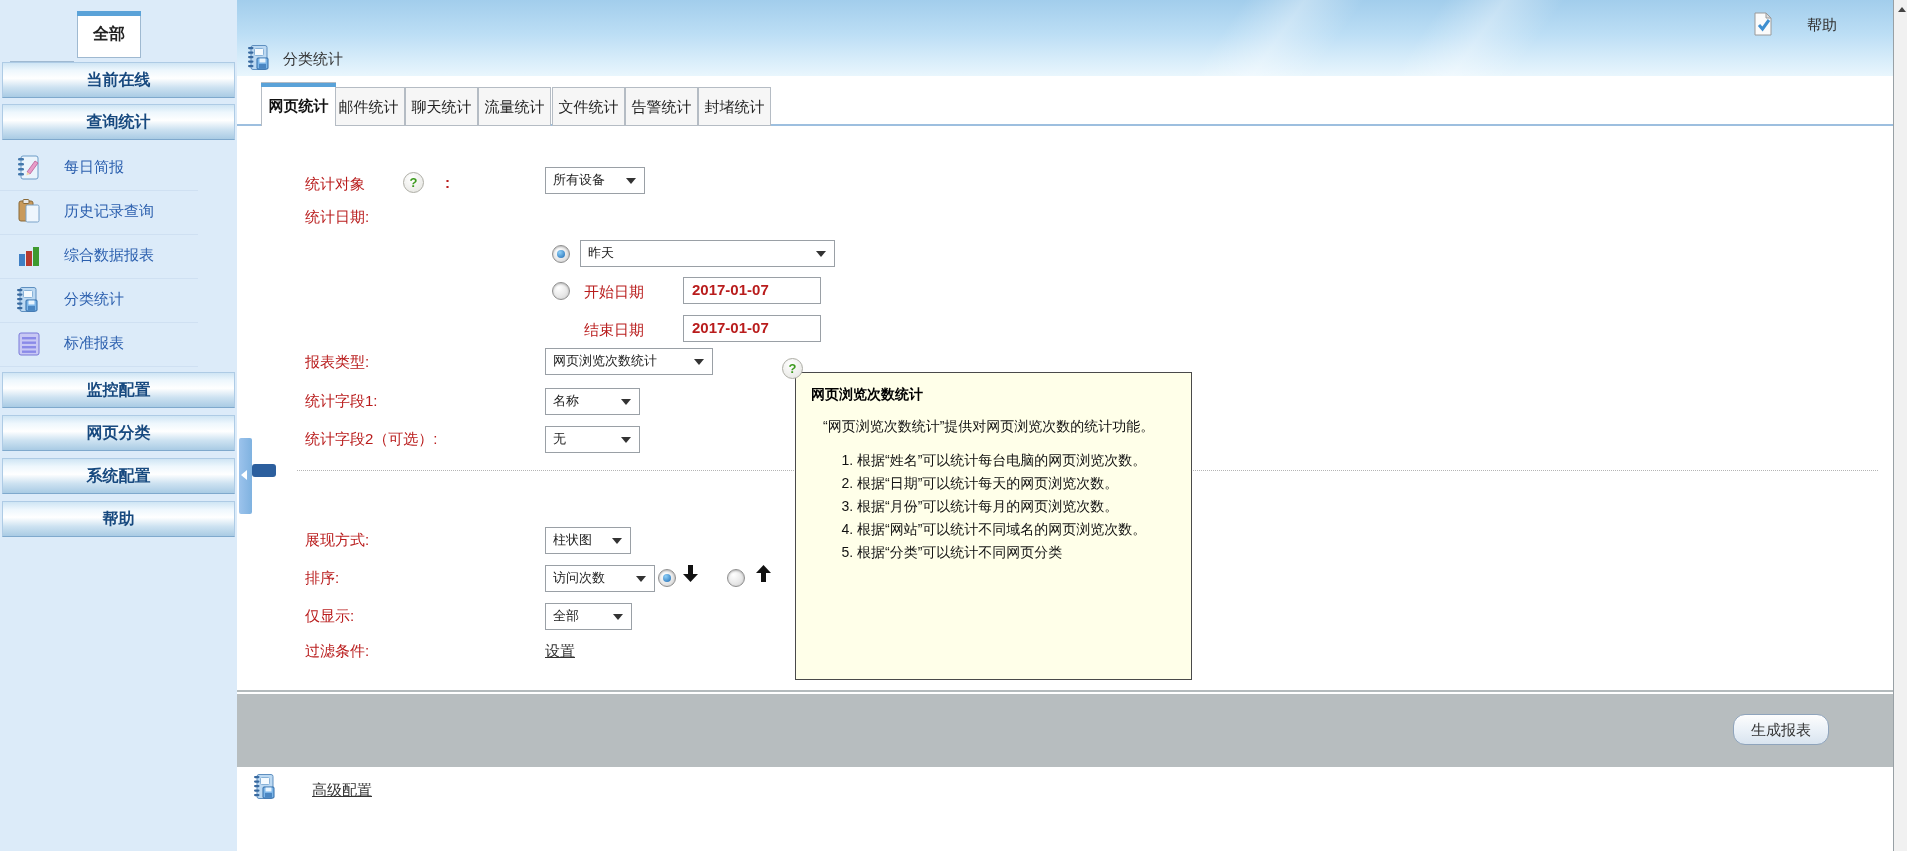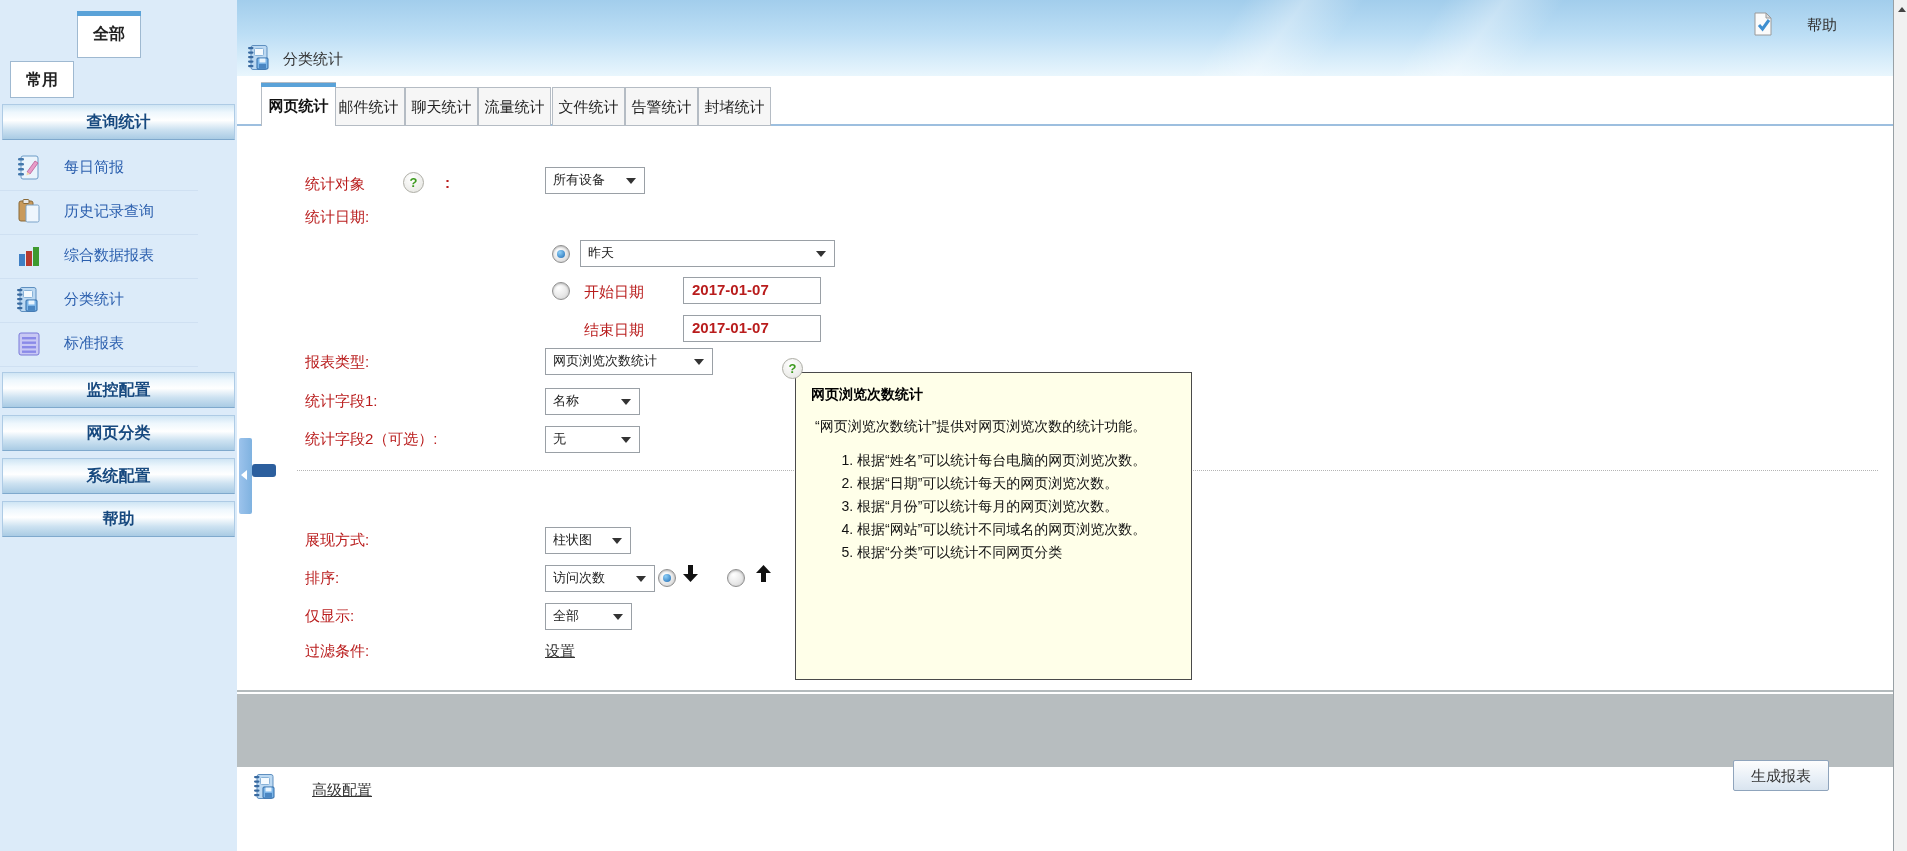--- a/index.html
+++ b/index.html
@@ -65,30 +65,30 @@
          line-height:19px;font-size:13px;font-weight:bold;color:#3d9a1e;cursor:pointer;}
   #dotted-div{position:absolute;left:60px;top:470px;width:1581px;height:0;
               border-top:1px dotted #b5b5b5;}
   .sort-arrow{position:absolute;width:17px;height:19px;}
   #filter-link,#adv-link{font-size:15px;color:#333;text-decoration:underline;cursor:pointer;}
   
   #tooltip{position:absolute;left:558px;top:372px;width:397px;height:308px;z-index:10;
            background:#ffffe9;border:1px solid #4a4a4a;box-sizing:border-box;
            padding:13px 15px;overflow:hidden;}
   #tooltip .tt-title{font-size:14px;font-weight:bold;color:#000;margin:0 0 12px 0;}
-  #tooltip .tt-intro{font-size:14px;color:#111;line-height:1.5;margin:4px;}
+  #tooltip .tt-intro{font-size:14px;color:#111;line-height:1.5;margin:12px;}
   #tooltip ol{margin:14px 0 0 0;padding-left:46px;}
   #tooltip li{font-size:14px;color:#111;line-height:1.35;margin-bottom:4px;}
   #q2{z-index:11;}
   
   #footer-bar{position:absolute;left:0;top:690px;width:1656px;height:77px;
               background:linear-gradient(180deg,#b3babc 0,#b3babc 2px,#ffffff 2px,#ffffff 4px,#b7bdbf 4px);}
   #gen-btn{position:absolute;left:1496px;top:24px;width:94px;height:29px;line-height:29px;
            text-align:center;font-size:15px;color:#333;cursor:pointer;border:1px solid #8fa4bc;
-           background:linear-gradient(180deg,#fdfdfd 0%,#e9f0f7 55%,#d9e4ef 100%);border-radius:2px;margin-top:46px;}
+           background:linear-gradient(180deg,#fdfdfd 0%,#e9f0f7 55%,#d9e4ef 100%);border-radius:12px;}
   #adv-icon{position:absolute;left:16px;top:773px;width:22px;height:28px;}
   #adv-link{position:absolute;left:75px;top:781px;}
   
   #vscroll{position:absolute;left:1893px;top:0;width:14px;height:851px;background:#f1f1f1;
            border-left:1px solid #98a0a5;box-sizing:border-box;}
   #vscroll .up{position:absolute;left:4px;top:7px;width:0;height:0;
                border-left:4px solid transparent;border-right:4px solid transparent;
                border-bottom:5px solid #444;}
 </style>
 </head>
@@ -98,20 +98,21 @@
 
   <div id="sidebar">
     <div id="tab-common" class="side-tab">
       <span>常用</span>
     </div>
     <div id="tab-all" class="side-tab">
       <span class="topbar"></span>
       <span>全部</span>
     </div>
 
+    <div class="sec" style="top:62px"><span>当前在线</span></div>
     <div class="sec" style="top:104px"><span>查询统计</span></div>
 
     <div class="menu-item" style="top:146px">
       <span class="mi-icon">
         <svg width="26" height="28" viewBox="0 0 26 28">
             <rect x="5" y="2" width="17" height="23" rx="2" fill="#eaf4fc" stroke="#6d9cc7"></rect>
             <g fill="#4579ad">
               <rect x="2" y="4" width="6" height="2.4" rx="1.2"></rect>
               <rect x="2" y="9" width="6" height="2.4" rx="1.2"></rect>
               <rect x="2" y="14" width="6" height="2.4" rx="1.2"></rect>

